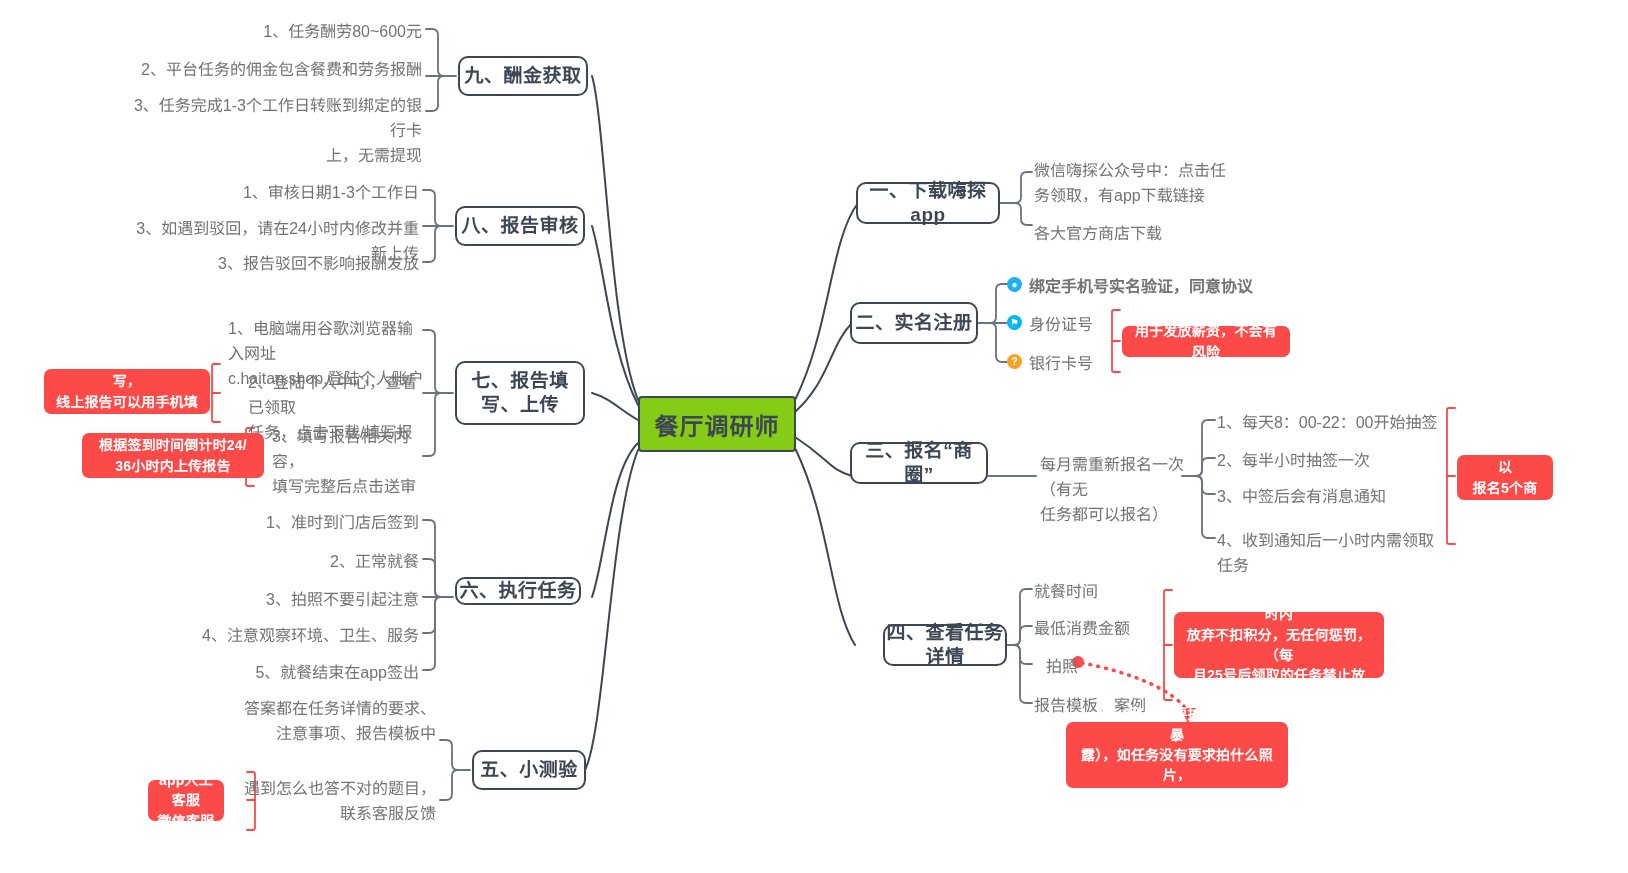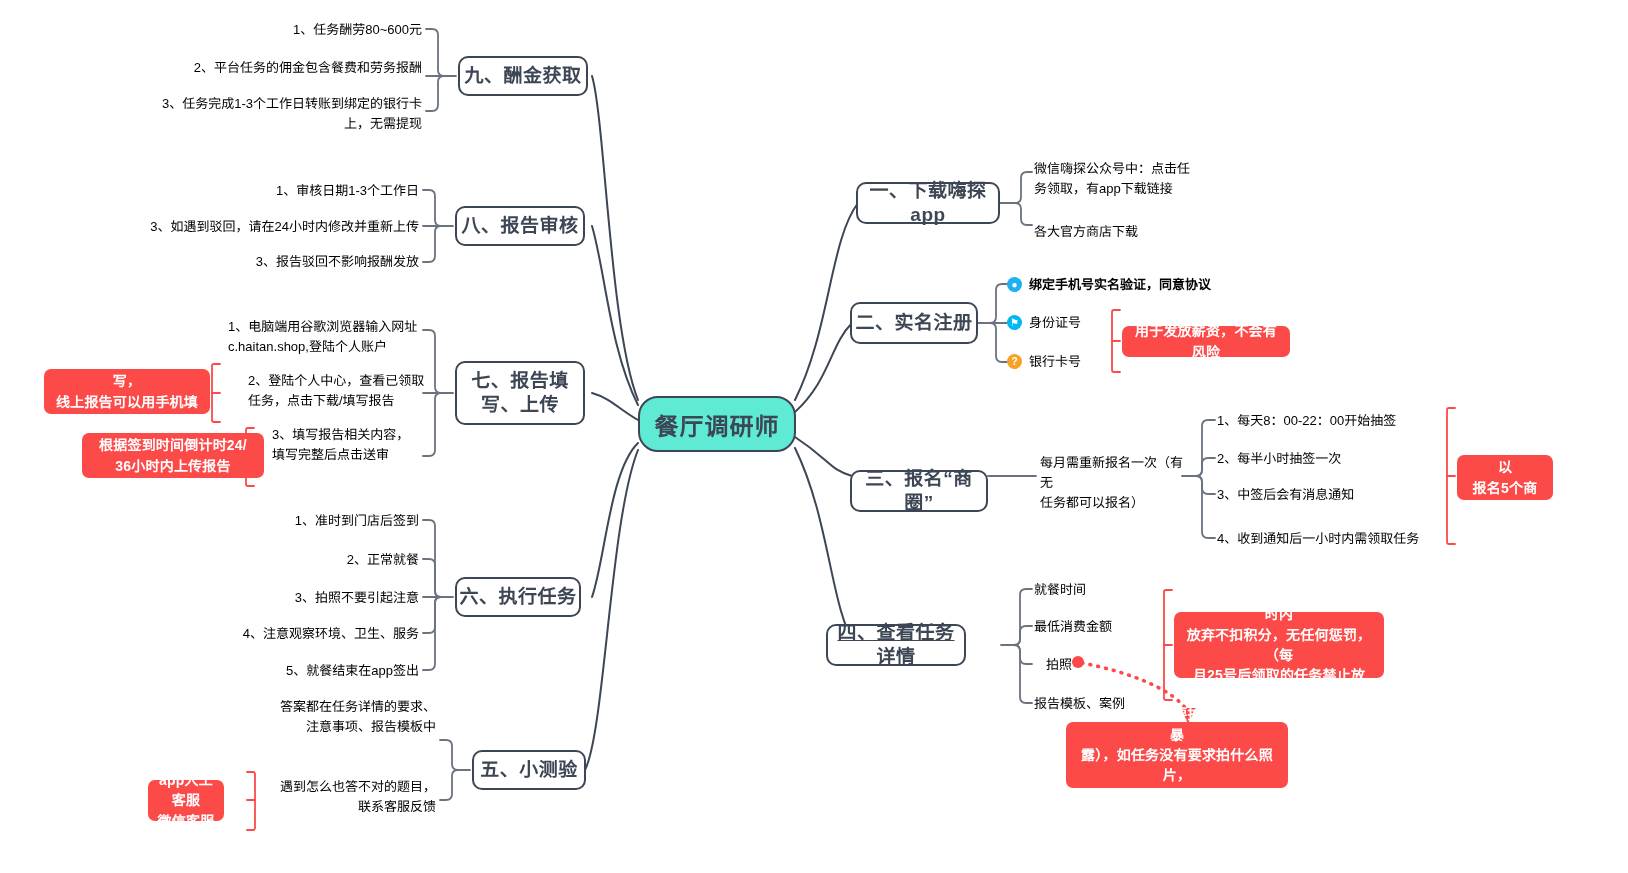--- a/index.html
+++ b/index.html
@@ -30,40 +30,40 @@
     position: absolute;
     box-sizing: border-box;
     display: flex;
     align-items: center;
     justify-content: center;
     text-align: center;
     color: #3d4654;
   }
   .center-node {
     border: 2px solid #3d4654;
-    border-radius: 20px;
-    background: #5eead4;
+    border-radius: 4px;
+    background: #84cc16;
     font-size: 24px;
     font-weight: bold;
     letter-spacing: 1px;
   }
   .main-node {
     border: 2px solid #3d4654;
     border-radius: 10px;
     background: #ffffff;
     font-size: 19px;
     font-weight: bold;
     letter-spacing: 0.5px;
     line-height: 1.25;
   }
   .leaf {
     position: absolute;
     box-sizing: border-box;
-    color: #000000;
-    font-size: 13px;
+    color: #737373;
+    font-size: 16px;
     line-height: 1.55;
     white-space: pre-line;
   }
   .leaf.right-align {
     text-align: right;
   }
   .leaf.left-align {
     text-align: left;
   }
   .leaf-icon {
@@ -203,33 +203,33 @@
     <span>二、实名注册</span>
   </div>
   <div class="leaf-icon" style="left:1007px; top:277px; background:#1eb0f0;">●</div>
   <div class="leaf left-align" style="left:1029px; top:275px; width:230px;font-weight:bold;">绑定手机号实名验证，同意协议</div>
   <div class="leaf-icon" style="left:1007px; top:315px; background:#00b9f1;">⚑</div>
   <div class="leaf left-align" style="left:1029px; top:313px; width:150px;">身份证号</div>
   <div class="leaf-icon" style="left:1007px; top:354px; background:#f5a225;">?</div>
   <div class="leaf left-align" style="left:1029px; top:352px; width:150px;">银行卡号</div>
   <div class="callout" style="left:1122px; top:326px; width:168px; height:31px;">用于发放薪资，不会有风险</div>
 
-  <div class="node main-node" style="left:850px; top:470px; width:138px; height:42px;">
+  <div class="node main-node" style="left:850px; top:442px; width:138px; height:42px;">
     <span>三、报名“商圈”</span>
   </div>
   <div class="leaf left-align" style="left:1040px; top:453px; width:150px;">每月需重新报名一次（有无
 任务都可以报名）</div>
   <div class="leaf left-align" style="left:1217px; top:411px; width:230px;">1、每天8：00-22：00开始抽签</div>
   <div class="leaf left-align" style="left:1217px; top:449px; width:230px;">2、每半小时抽签一次</div>
   <div class="leaf left-align" style="left:1217px; top:485px; width:230px;">3、中签后会有消息通知</div>
   <div class="leaf left-align" style="left:1217px; top:529px; width:230px;">4、收到通知后一小时内需领取任务</div>
   <div class="callout" style="left:1457px; top:455px; width:96px; height:45px;">一次最多可以
 报名5个商圈</div>
 
-  <div class="node main-node" style="left:826px; top:624px; width:140px; height:42px;text-decoration:underline;">
+  <div class="node main-node" style="left:883px; top:624px; width:124px; height:42px;">
     <span>四、查看任务详情</span>
   </div>
   <div class="leaf left-align" style="left:1034px; top:580px; width:150px;">就餐时间</div>
   <div class="leaf left-align" style="left:1034px; top:617px; width:150px;">最低消费金额</div>
   <div class="leaf left-align" style="left:1046px; top:655px; width:150px;">拍照</div>
   <div class="leaf left-align" style="left:1034px; top:694px; width:150px;">报告模板、案例</div>
   <div class="callout" style="left:1174px; top:612px; width:210px; height:66px;">如果发现任务不合适，一个小时内
 放弃不扣积分，无任何惩罚，（每
 月25号后领取的任务禁止放弃）</div>
   <div class="callout" style="left:1066px; top:722px; width:222px; height:66px;">一般6-8张（不要拍几十张容易暴
@@ -239,21 +239,21 @@
   <div class="node main-node" style="left:472px; top:750px; width:114px; height:40px;">
     <span>五、小测验</span>
   </div>
   <div class="leaf right-align" style="left:210px; top:697px; width:226px;">答案都在任务详情的要求、
 注意事项、报告模板中</div>
   <div class="leaf right-align" style="left:210px; top:777px; width:226px;">遇到怎么也答不对的题目，
 联系客服反馈</div>
   <div class="callout" style="left:148px; top:780px; width:76px; height:41px;">app人工客服
 微信客服</div>
 
-  <div class="node main-node" style="left:455px; top:577px; width:126px; height:40px;">
+  <div class="node main-node" style="left:455px; top:577px; width:126px; height:28px;">
     <span>六、执行任务</span>
   </div>
   <div class="leaf right-align" style="left:180px; top:511px; width:239px;">1、准时到门店后签到</div>
   <div class="leaf right-align" style="left:180px; top:550px; width:239px;">2、正常就餐</div>
   <div class="leaf right-align" style="left:180px; top:588px; width:239px;">3、拍照不要引起注意</div>
   <div class="leaf right-align" style="left:180px; top:624px; width:239px;">4、注意观察环境、卫生、服务</div>
   <div class="leaf right-align" style="left:180px; top:661px; width:239px;">5、就餐结束在app签出</div>
 
   <div class="node main-node" style="left:455px; top:361px; width:130px; height:64px;">
     <span>七、报告填

